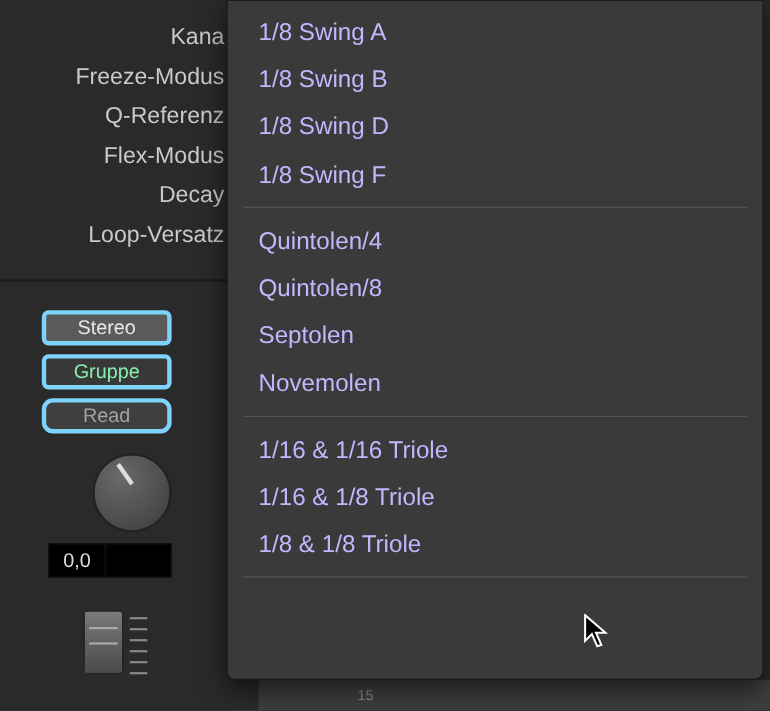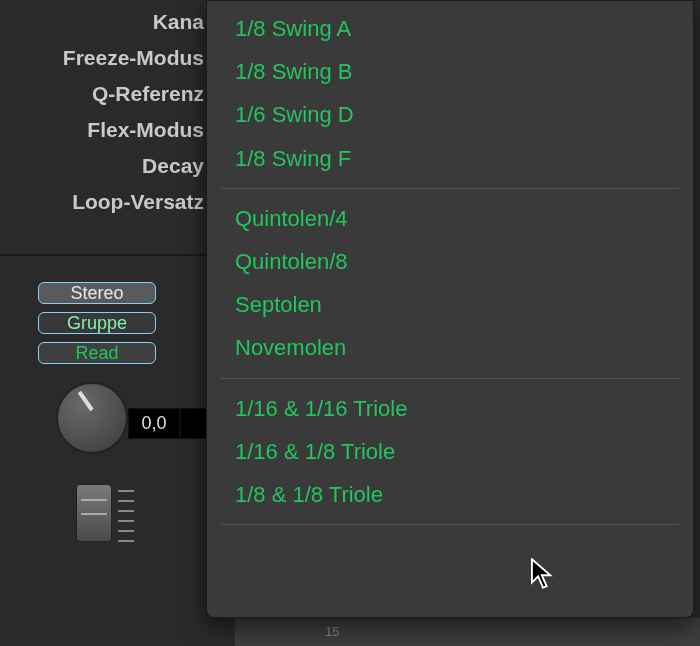--- a/index.html
+++ b/index.html
@@ -6,61 +6,60 @@
   body {
     width: 700px; height: 646px;
     background: #2a2a2a;
     font-family: -apple-system, "Helvetica Neue", Arial, sans-serif;
     overflow: hidden;
     position: relative;
     color: #ccc;
   }
   .inspector {
     position: absolute;
-    left: 0; top: 0;
+    left: 0; top: 12px;
     width: 210px;
     padding-top: 4px;
-    font-weight: bold;
   }
   .param-row {
     display: flex;
     justify-content: flex-end;
     align-items: center;
     height: 36px;
     padding-right: 6px;
   }
   .param-label {
     color: #c9c9c9;
     font-size: 21px;
     text-align: right;
     white-space: nowrap;
   }
   .inspector-lower {
     margin-top: 18px;
     padding: 0 0 0 38px;
   }
   .pill-btn {
     width: 118px;
-    height: 22px;
+    height: 32px;
     border-radius: 6px;
     margin-bottom: 8px;
     display: flex;
     align-items: center;
     justify-content: center;
     font-size: 18px;
-    border: 1px solid #7dd3fc;
+    border: 4px solid #7dd3fc;
   }
   .pill-stereo { background: #5a5a5a; color: #e8e8e8; }
   .pill-gruppe { background: #383838; color: #86efac; }
-  .pill-read { background: #3f3f3f; color: #22c55e; }
+  .pill-read { background: #3f3f3f; color: #a3a3a3; border-radius: 10px; }
   .knob-area {
     margin-top: 18px;
     display: flex;
-    flex-direction: row;
-    align-items: center;
+    flex-direction: column;
+    align-items: flex-end;
   }
   .knob {
     width: 72px; height: 72px;
     border-radius: 50%;
     background: radial-gradient(circle at 35% 30%, #6a6a6a, #3a3a3a);
     border: 2px solid #222;
     position: relative;
     margin-left: 18px;
   }
   .knob::after {
@@ -128,21 +127,21 @@
     background: #3a3a3a;
     border: 1px solid #1a1a1a;
     border-radius: 0 0 8px 8px;
     box-shadow: 0 8px 24px rgba(0,0,0,0.6);
     padding: 6px 0;
     overflow: hidden;
   }
   .menu-item {
     padding: 4px 28px;
     font-size: 22px;
-    color: #22c55e;
+    color: #c4b5fd;
     line-height: 1.6;
     white-space: nowrap;
     cursor: default;
   }
   .menu-sep {
     height: 1px;
     background: #555;
     margin: 8px 14px;
   }
   .cursor {
@@ -217,21 +216,21 @@
   </div>
 </div>
 
 <div class="bg-behind">
   <span class="tick">15</span>
 </div>
 
 <div class="menu">
   <div class="menu-item">1/8 Swing A</div>
   <div class="menu-item">1/8 Swing B</div>
-  <div class="menu-item">1/6 Swing D</div>
+  <div class="menu-item">1/8 Swing D</div>
   <div class="menu-item">1/8 Swing F</div>
   <div class="menu-sep"></div>
   <div class="menu-item">Quintolen/4</div>
   <div class="menu-item">Quintolen/8</div>
   <div class="menu-item">Septolen</div>
   <div class="menu-item">Novemolen</div>
   <div class="menu-sep"></div>
   <div class="menu-item">1/16 &amp; 1/16 Triole</div>
   <div class="menu-item">1/16 &amp; 1/8 Triole</div>
   <div class="menu-item">1/8 &amp; 1/8 Triole</div>

